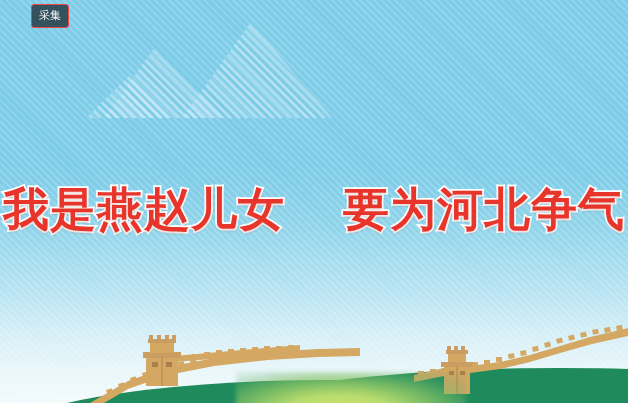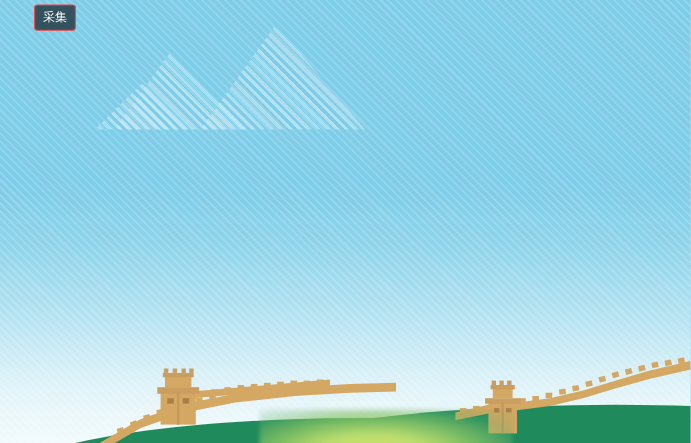--- a/index.html
+++ b/index.html
@@ -303,16 +303,21 @@
       <rect x="456" y="366" width="2" height="28" fill="#c2975a"></rect>
     </g>
   </svg>
 
   <div class="hill hill-fore"></div>
   <div class="hill hill-right-foot"></div>
   <div class="hill hill-left-foot"></div>
   <div class="glow-patch"></div>
 
 
+  <div class="headline line2">
+    <span>我是燕赵儿女</span>
+    <span class="gap"></span>
+    <span>要为河北争气</span>
+  </div>
 
   <div class="capture-btn">采集</div>
 
 </div>
 
 </body></html>

